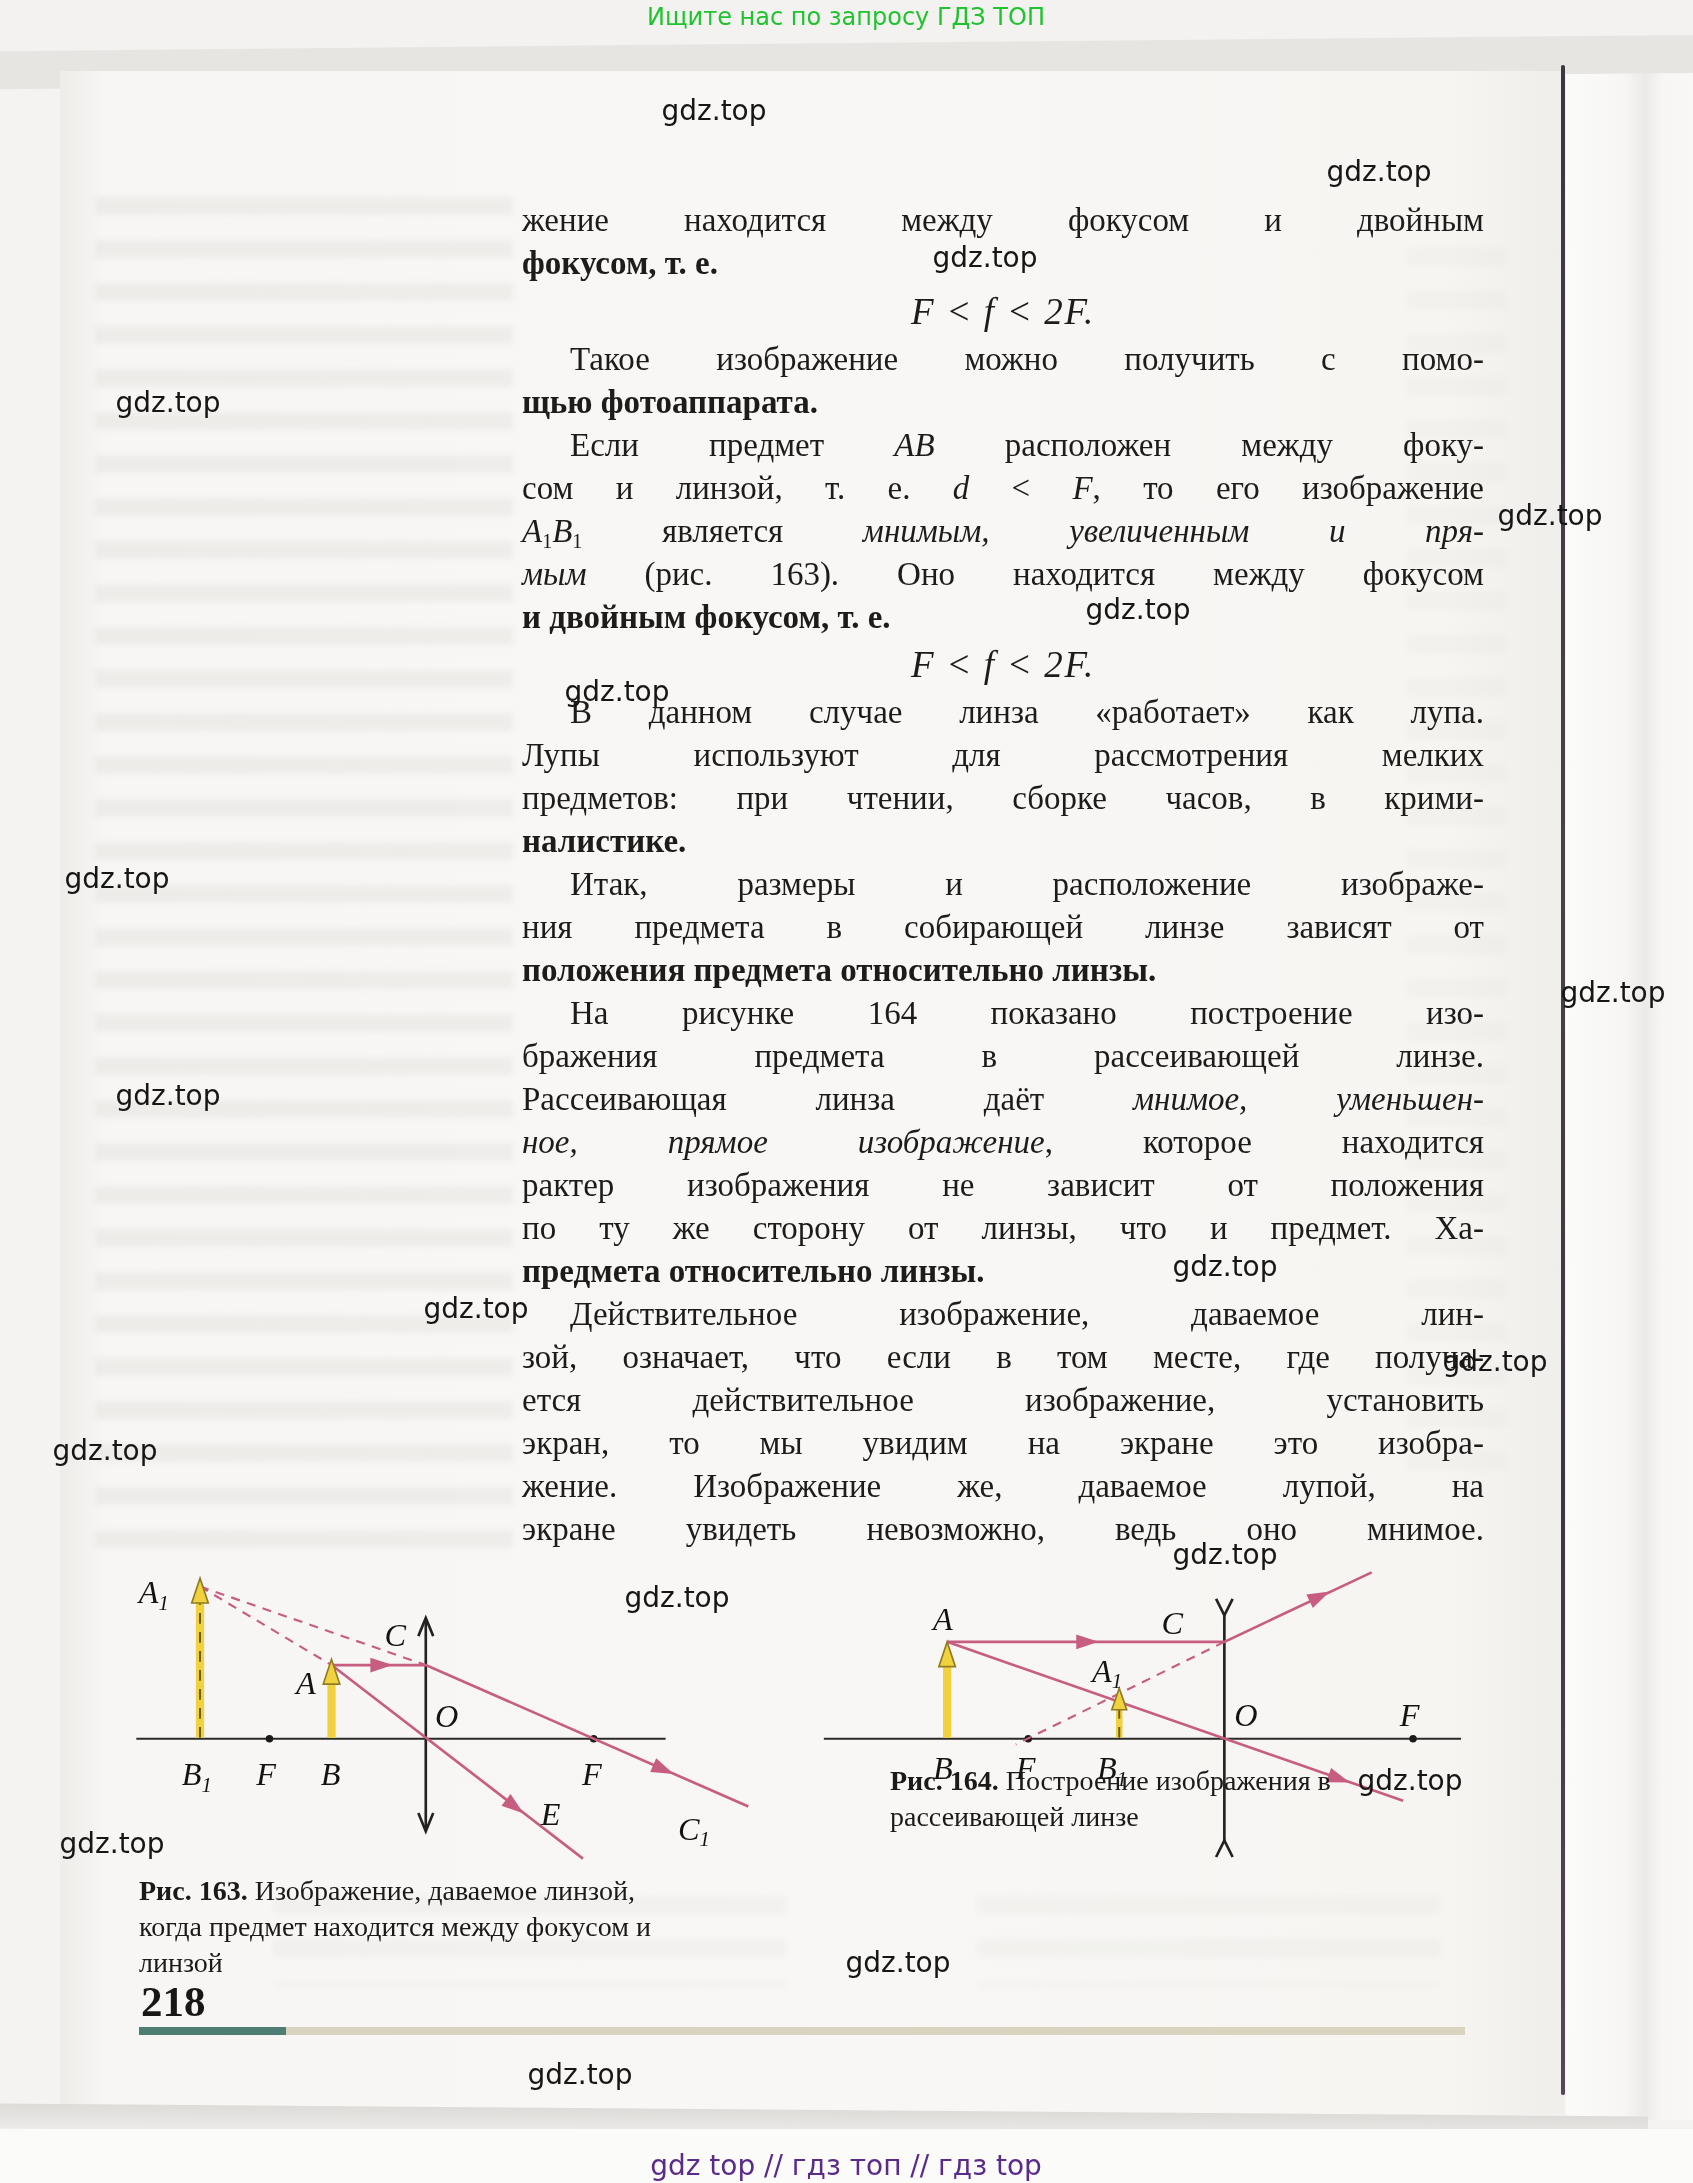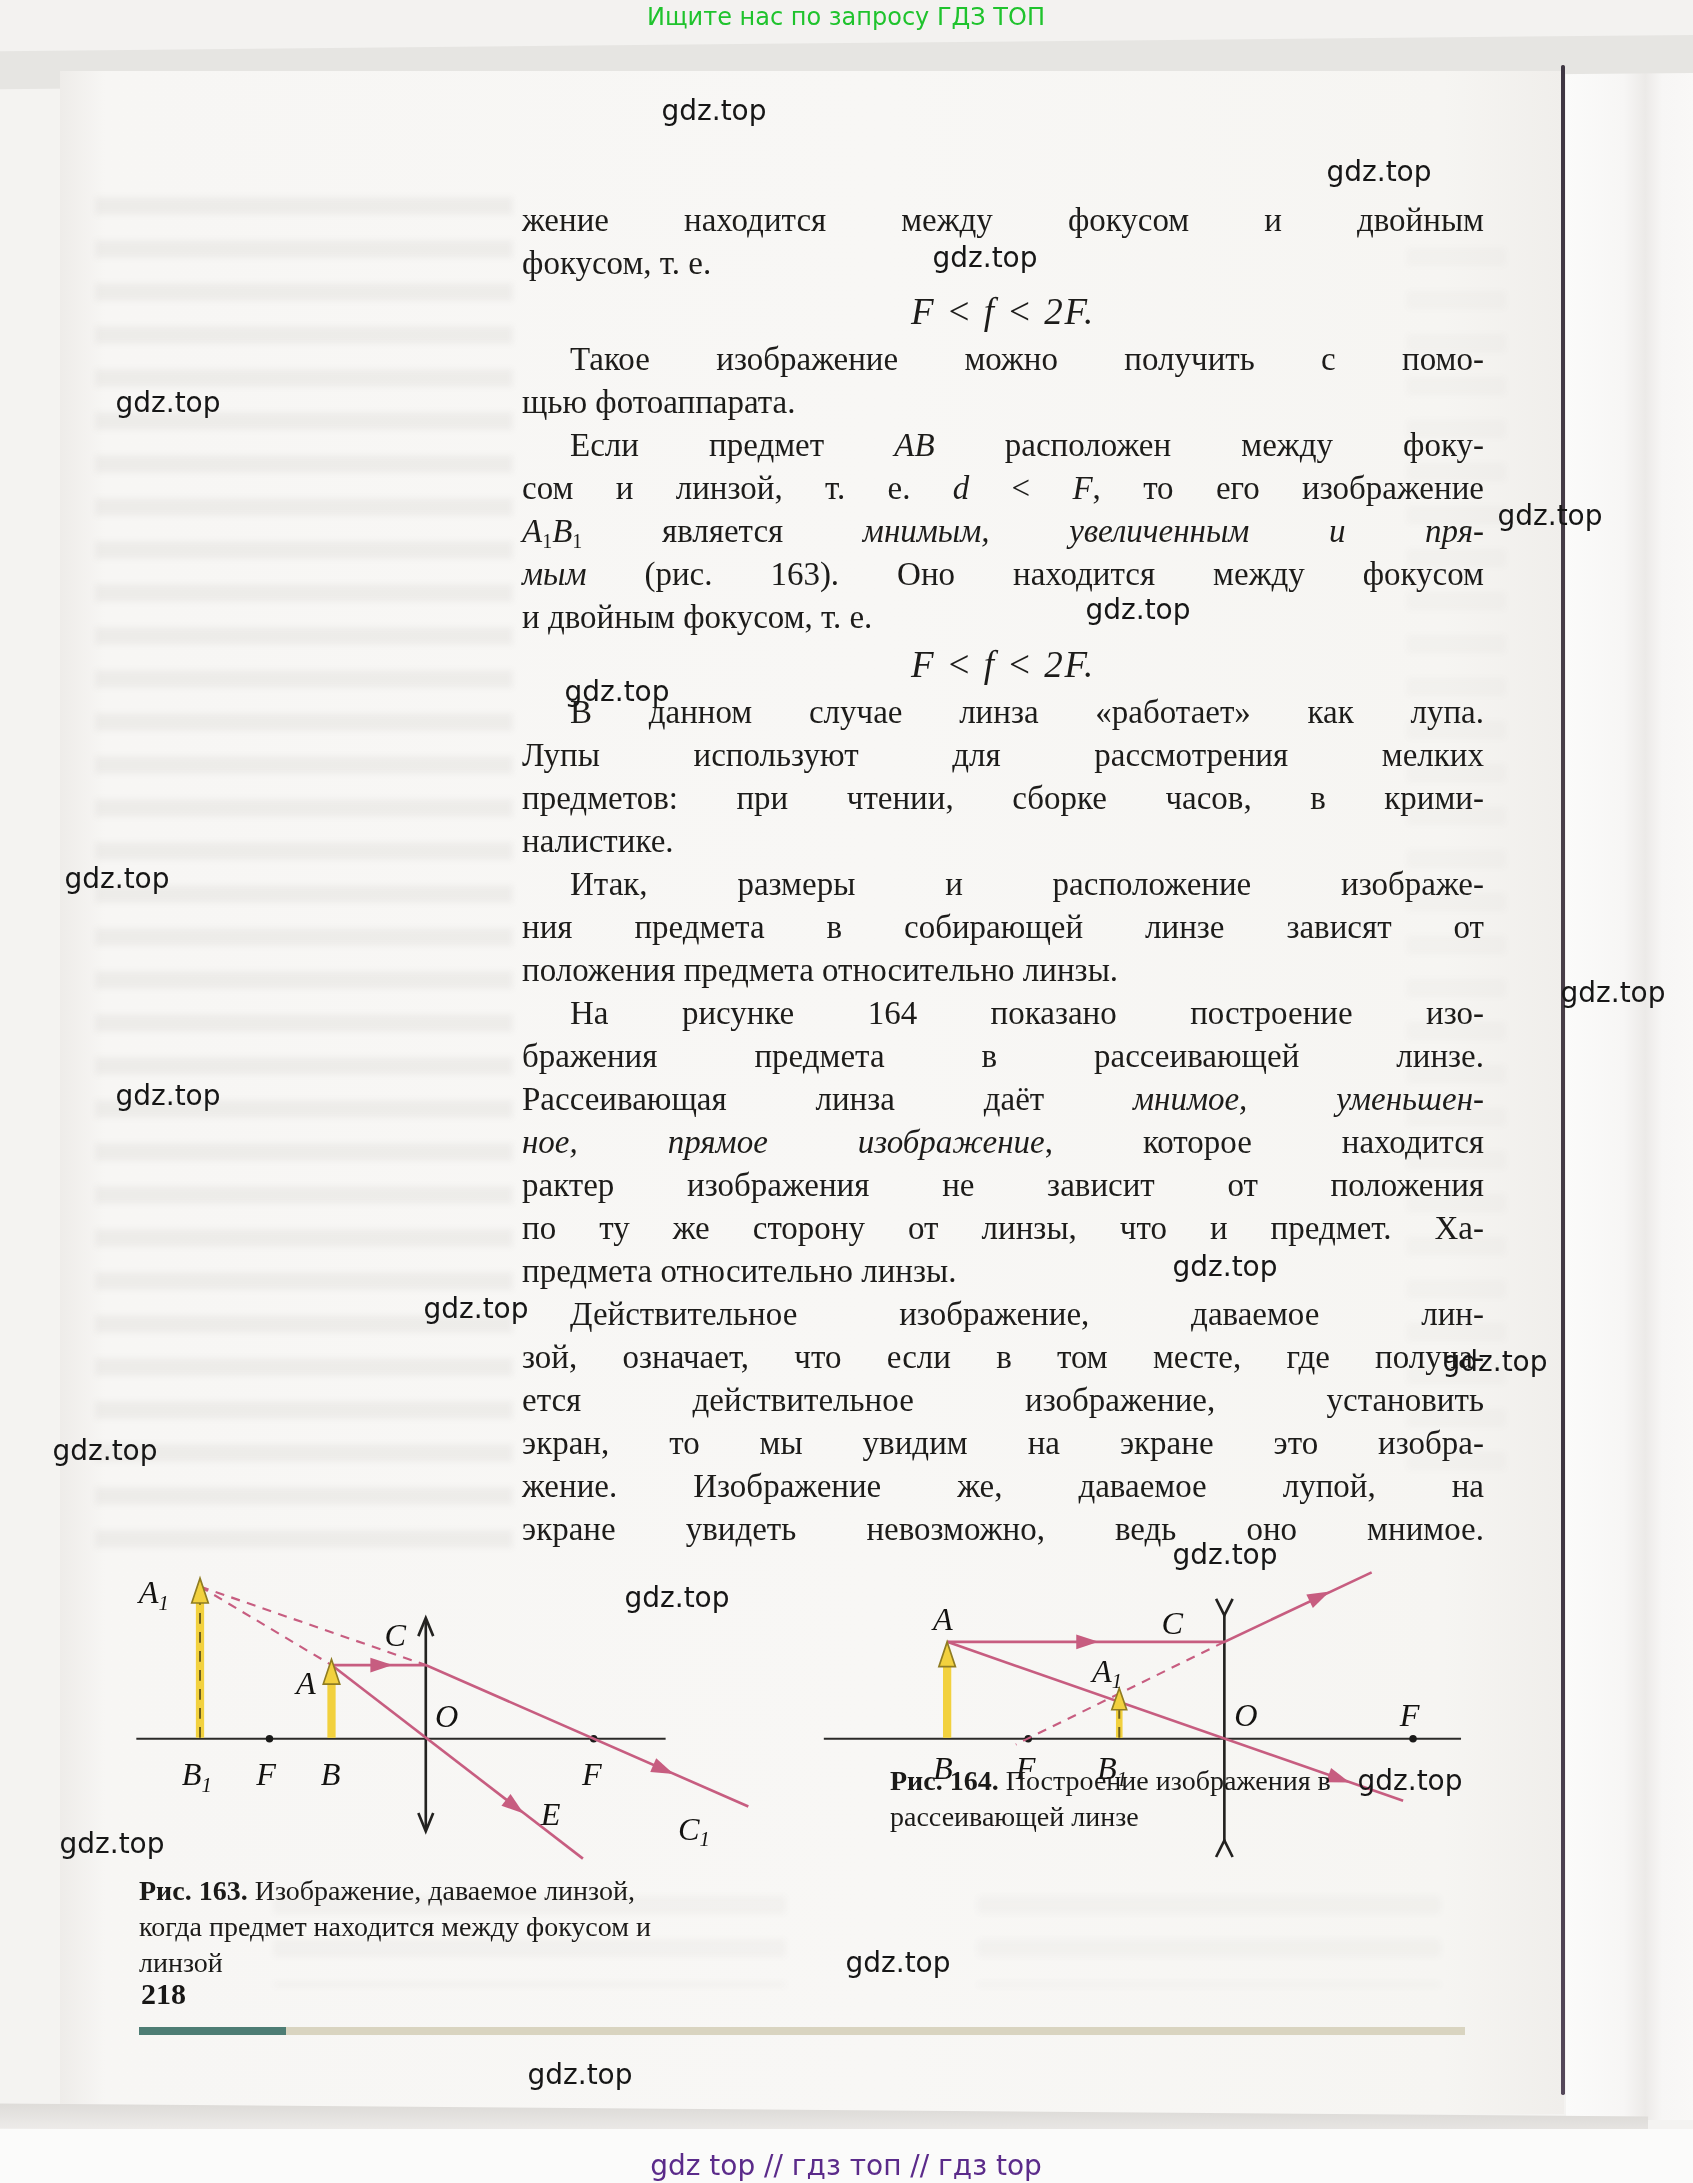--- a/index.html
+++ b/index.html
@@ -37,21 +37,21 @@
   .banner{position:absolute;transform:translateX(-50%);font-family:"DejaVu Sans",sans-serif;white-space:nowrap;}
   .banner-top{left:846px;top:3.3px;font-size:24px;color:var(--green);}
   .banner-bottom{left:846px;top:2149px;font-size:28px;color:var(--purple);}
   .wm{position:absolute;transform:translate(-50%,-50%);font-family:"DejaVu Sans",sans-serif;
       font-size:28px;color:var(--wm);white-space:nowrap;}
 
   
   .text-col{position:absolute;left:522px;top:199px;width:962px;color:var(--ink);}
   .line{font-size:33px;line-height:43px;height:43px;text-align:justify;text-align-last:justify;
         white-space:nowrap;}
-  .line.noj{text-align:left;text-align-last:left;}
+  .line.noj{text-align:left;text-align-last:left;font-weight:bold;}
   .line.ind{padding-left:48px;}
   .line i{font-style:italic;}
   .line .sb{font-size:20px;vertical-align:-5.8px;}
   .formula{font-size:37px;line-height:51px;height:51px;text-align:right;text-align-last:center;
            font-style:italic;letter-spacing:1.7px;margin:0.8px 0;}
 
   
   .fig{position:absolute;}
   .fig svg{display:block;overflow:visible;}
   .axis{stroke:var(--axis);stroke-width:2.5;fill:none;}
@@ -65,21 +65,21 @@
   .ydash{stroke:#6b5d1d;stroke-width:2.4;fill:none;stroke-dasharray:13 10;}
   .yhead{fill:var(--yellow);stroke:var(--yellow-dark);stroke-width:2;}
   .flabel{font-family:"Liberation Serif",serif;font-style:italic;font-size:39px;fill:#141311;}
   .flabel .s{font-size:25px;}
 
   
   .caption{position:absolute;font-size:28px;line-height:36px;color:#17512a;color:#1b1a18;}
   .caption b{font-weight:bold;}
   .cap163{left:139px;top:1873px;width:534px;}
   .cap164{left:890px;top:1763px;width:497px;}
-  .pagenum{position:absolute;left:141px;top:1977px;font-size:30px;font-weight:bold;color:#181716;}
+  .pagenum{position:absolute;left:141px;top:1977px;font-size:43px;font-weight:bold;color:#181716;}
   .rule{position:absolute;left:139px;top:2027px;width:1326px;height:7.5px;background:var(--beige);}
   .rule .teal{position:absolute;left:0;top:0;width:147px;height:7.5px;background:var(--teal);}
 </style>
 </head>
 <body>
 
 <div class="scan">
 
   <div class="top-strip"></div>
   <div class="nextpage"></div>

